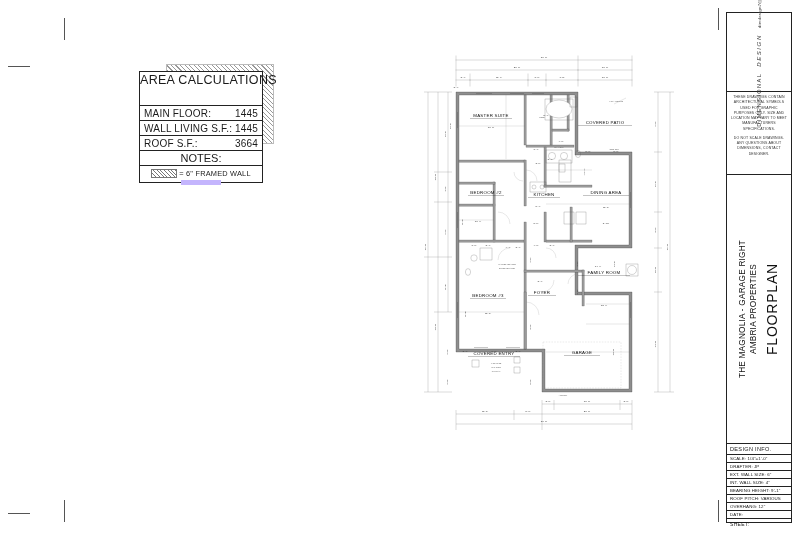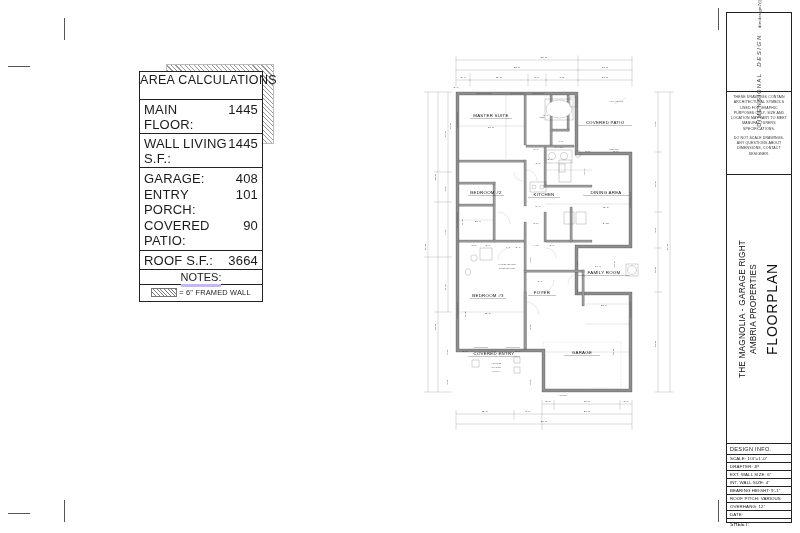--- a/index.html
+++ b/index.html
@@ -13,29 +13,29 @@
   .crop.h{height:1px;width:22px;}
   .crop.v{width:1px;height:22px;}
 
   
   #area-box{position:absolute;left:139px;top:71px;width:122px;
             border:1px solid #222;background:#fff;z-index:6;}
   #area-hatch{position:absolute;left:166px;top:64px;width:106px;height:78px;
               background:repeating-linear-gradient(45deg,#999 0 0.8px,#fff 0.8px 3.2px);
               z-index:5;border:0.5px solid #bbb;}
   .ac-title{font-size:12.5px;letter-spacing:.3px;text-align:center;
-            padding:1px 0 12px;border-bottom:1px solid #222;white-space:nowrap;}
-  .ac-row{display:flex;justify-content:space-between;font-size:13px;
+            padding:1px 0 18px;border-bottom:1px solid #222;white-space:nowrap;}
+  .ac-row{display:flex;justify-content:space-between;font-size:10px;
           padding:1.5px 4px 1.5px 4px;border-bottom:1px solid #222;letter-spacing:.2px;}
   .ac-row.plain{border-bottom:none;padding-bottom:0.5px;}
   .ac-group{border-bottom:1px solid #222;padding:2px 0 2px;}
   .ac-group .ac-row{border-bottom:none;padding-top:0.5px;padding-bottom:0.5px;}
   .ac-notes{font-size:11px;text-align:center;padding:1px 0 1px;
             border-bottom:1px solid #222;}
-  .ac-notes span{border-bottom:3px solid #c4b5fd;padding-bottom:1px;}
+  .ac-notes span{border-bottom:5px solid #c4b5fd;padding-bottom:16px;}
   .ac-legend{display:flex;align-items:center;justify-content:center;gap:2px;
              font-size:7.4px;padding:3px 0 4px;letter-spacing:.2px;}
   .swatch{width:24px;height:7px;display:inline-block;
           background:repeating-linear-gradient(45deg,#777 0 0.7px,#fff 0.7px 2.6px);
           border:0.5px solid #777;}
 
   
   #title-block{position:absolute;left:726px;top:12px;width:64px;height:509px;
                border:1px solid #222;background:#fff;z-index:6;}
   .tb-cell{border-bottom:1px solid #222;position:relative;}
@@ -107,34 +107,20 @@
 
     <div class="ac-row">
       <span>MAIN FLOOR:</span>
       <span>1445</span>
     </div>
     <div class="ac-row">
       <span>WALL LIVING S.F.:</span>
       <span>1445</span>
     </div>
 
-    <div class="ac-group">
-      <div class="ac-row plain">
-        <span>GARAGE:</span>
-        <span>408</span>
-      </div>
-      <div class="ac-row plain">
-        <span>ENTRY PORCH:</span>
-        <span>101</span>
-      </div>
-      <div class="ac-row plain">
-        <span>COVERED PATIO:</span>
-        <span>90</span>
-      </div>
-    </div>
 
     <div class="ac-row">
       <span>ROOF S.F.:</span>
       <span>3664</span>
     </div>
 
     <div class="ac-notes">
       <span>NOTES:</span>
     </div>
 

